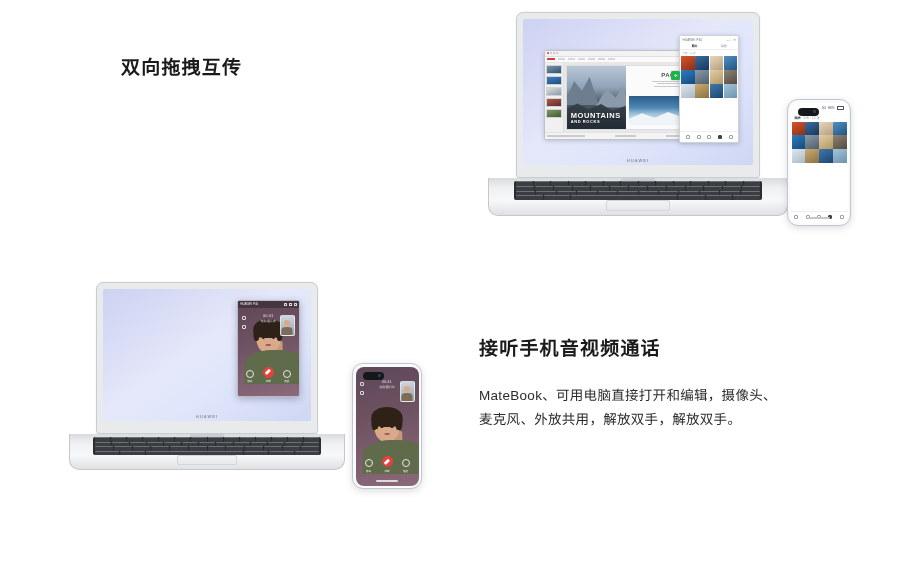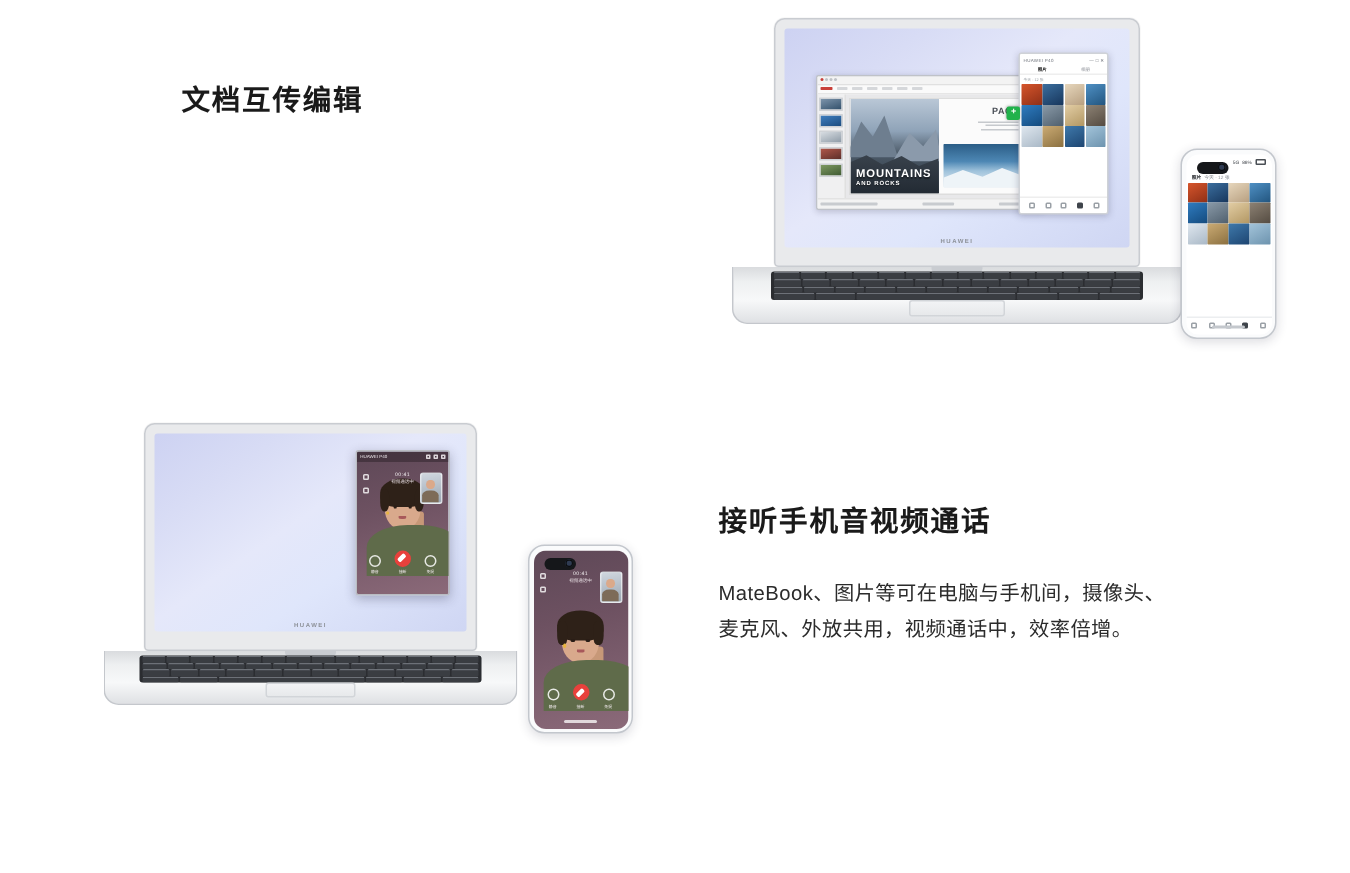--- a/index.html
+++ b/index.html
@@ -330,28 +330,28 @@
   .cw-titlebar .t { font-size: 3px; color: #ece6ea; }
   .cw-titlebar .ctrls { display: flex; gap: 2px; }
   .cw-titlebar .ctrls i { display: block; width: 3px; height: 3px; border: .6px solid #ddd6da; border-radius: .5px; }
 </style>
 </head>
 <body>
 
 <div class="page">
 
   <div id="block-doc">
-    <div class="feature-heading">文档互传编辑</div>
+    <div class="feature-heading">双向拖拽互传</div>
   </div>
 
   <div id="block-call">
     <div class="feature-heading">接听手机音视频通话</div>
     <div class="feature-body">
-      <div>MateBook、图片等可在电脑与手机间，摄像头、</div>
-      <div>麦克风、外放共用，视频通话中，效率倍增。</div>
+      <div>MateBook、可用电脑直接打开和编辑，摄像头、</div>
+      <div>麦克风、外放共用，解放双手，解放双手。</div>
     </div>
   </div>
 
   <div class="laptop" id="laptop-docs">
     <div class="lid">
       <div class="screen">
 
         <div class="ppt-window">
           <div class="ppt-titlebar">
             <span class="ppt-dot"></span>

